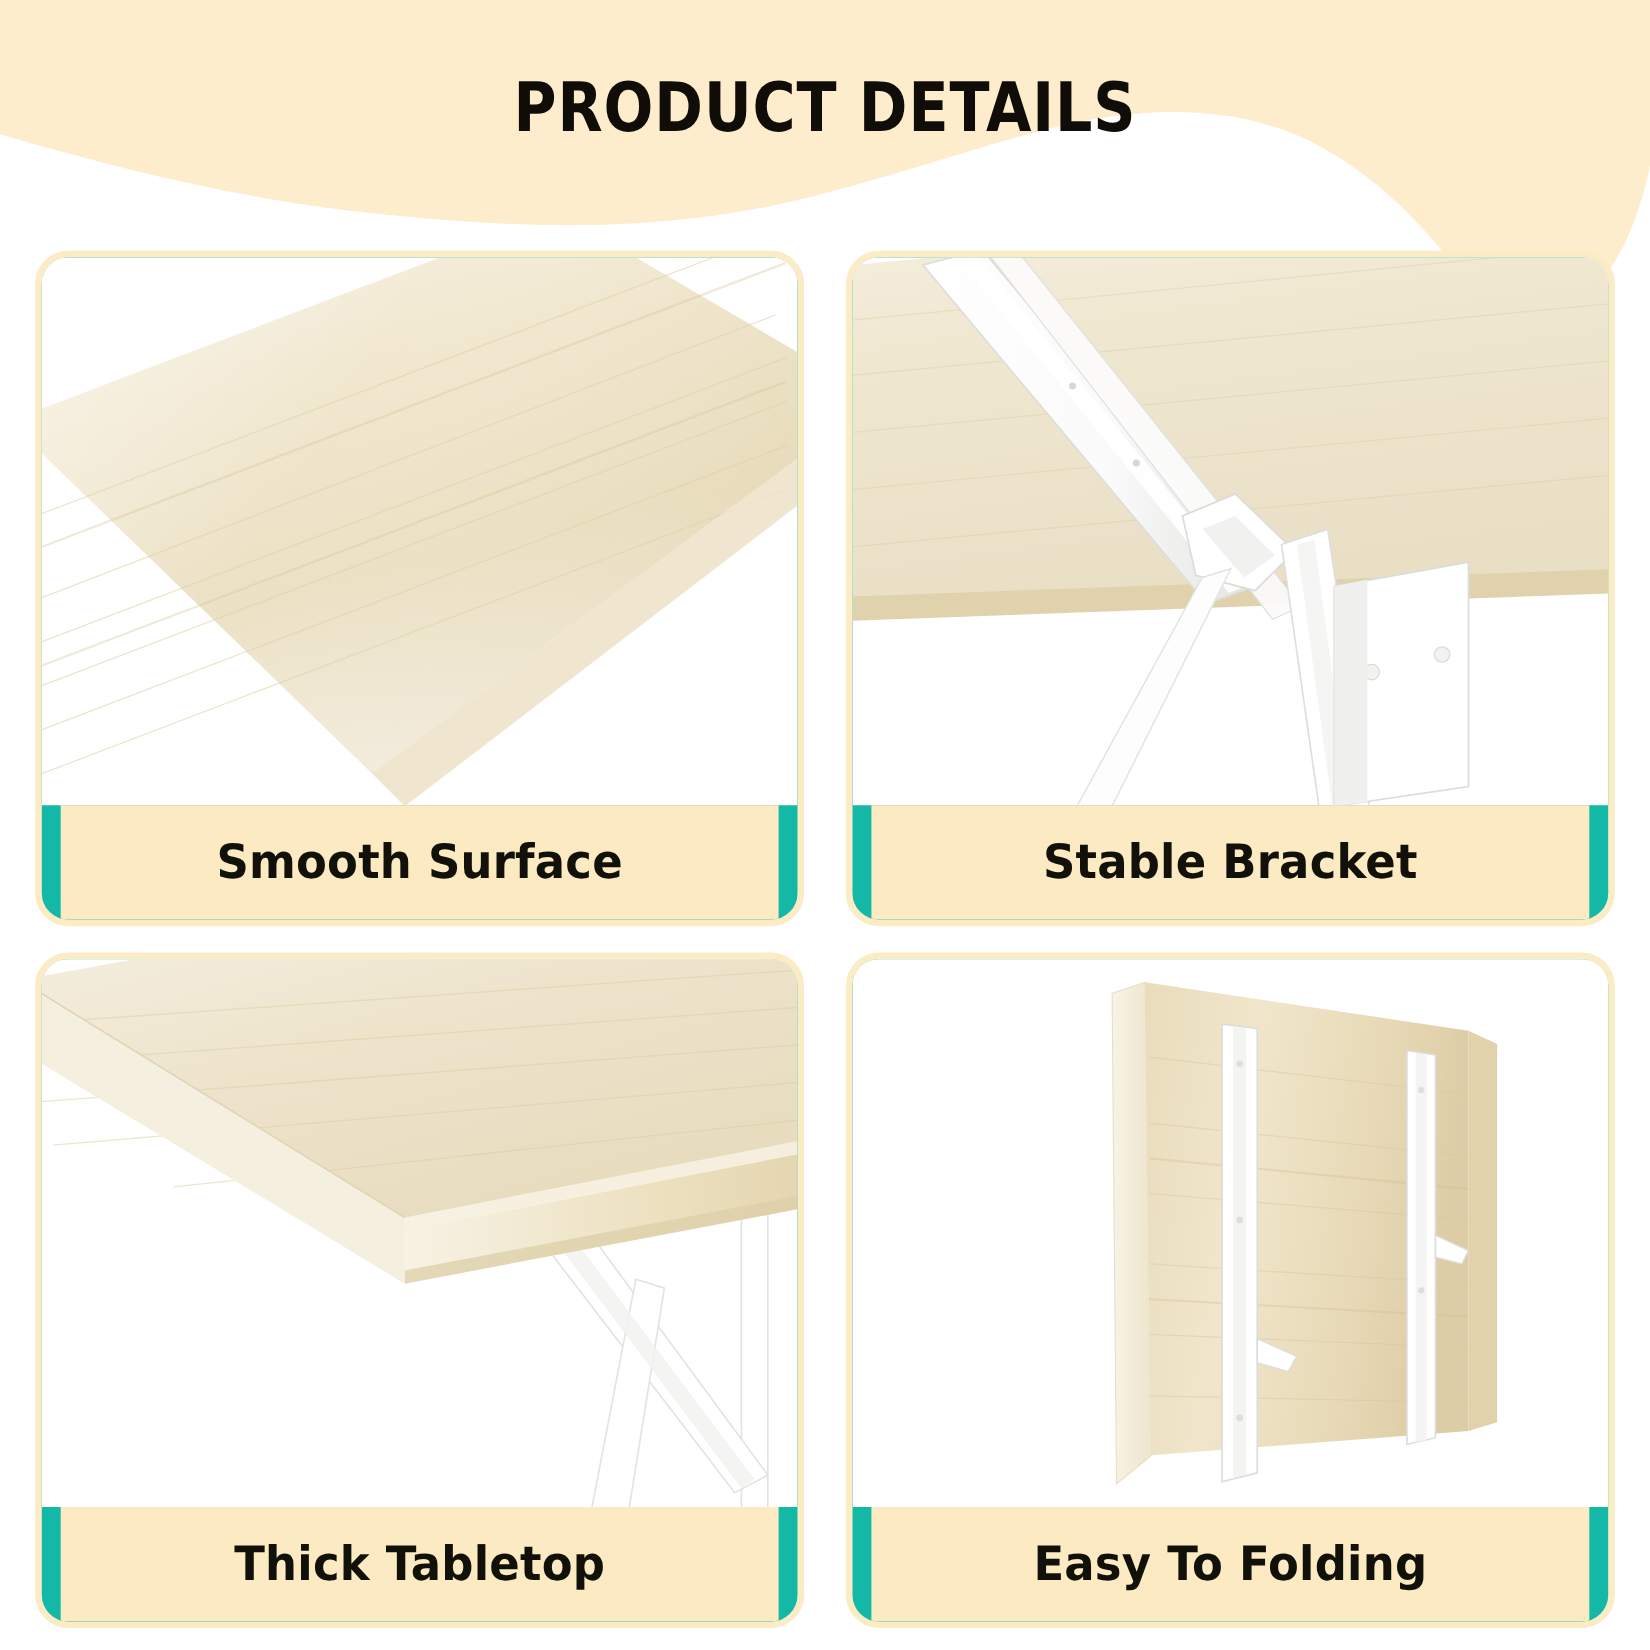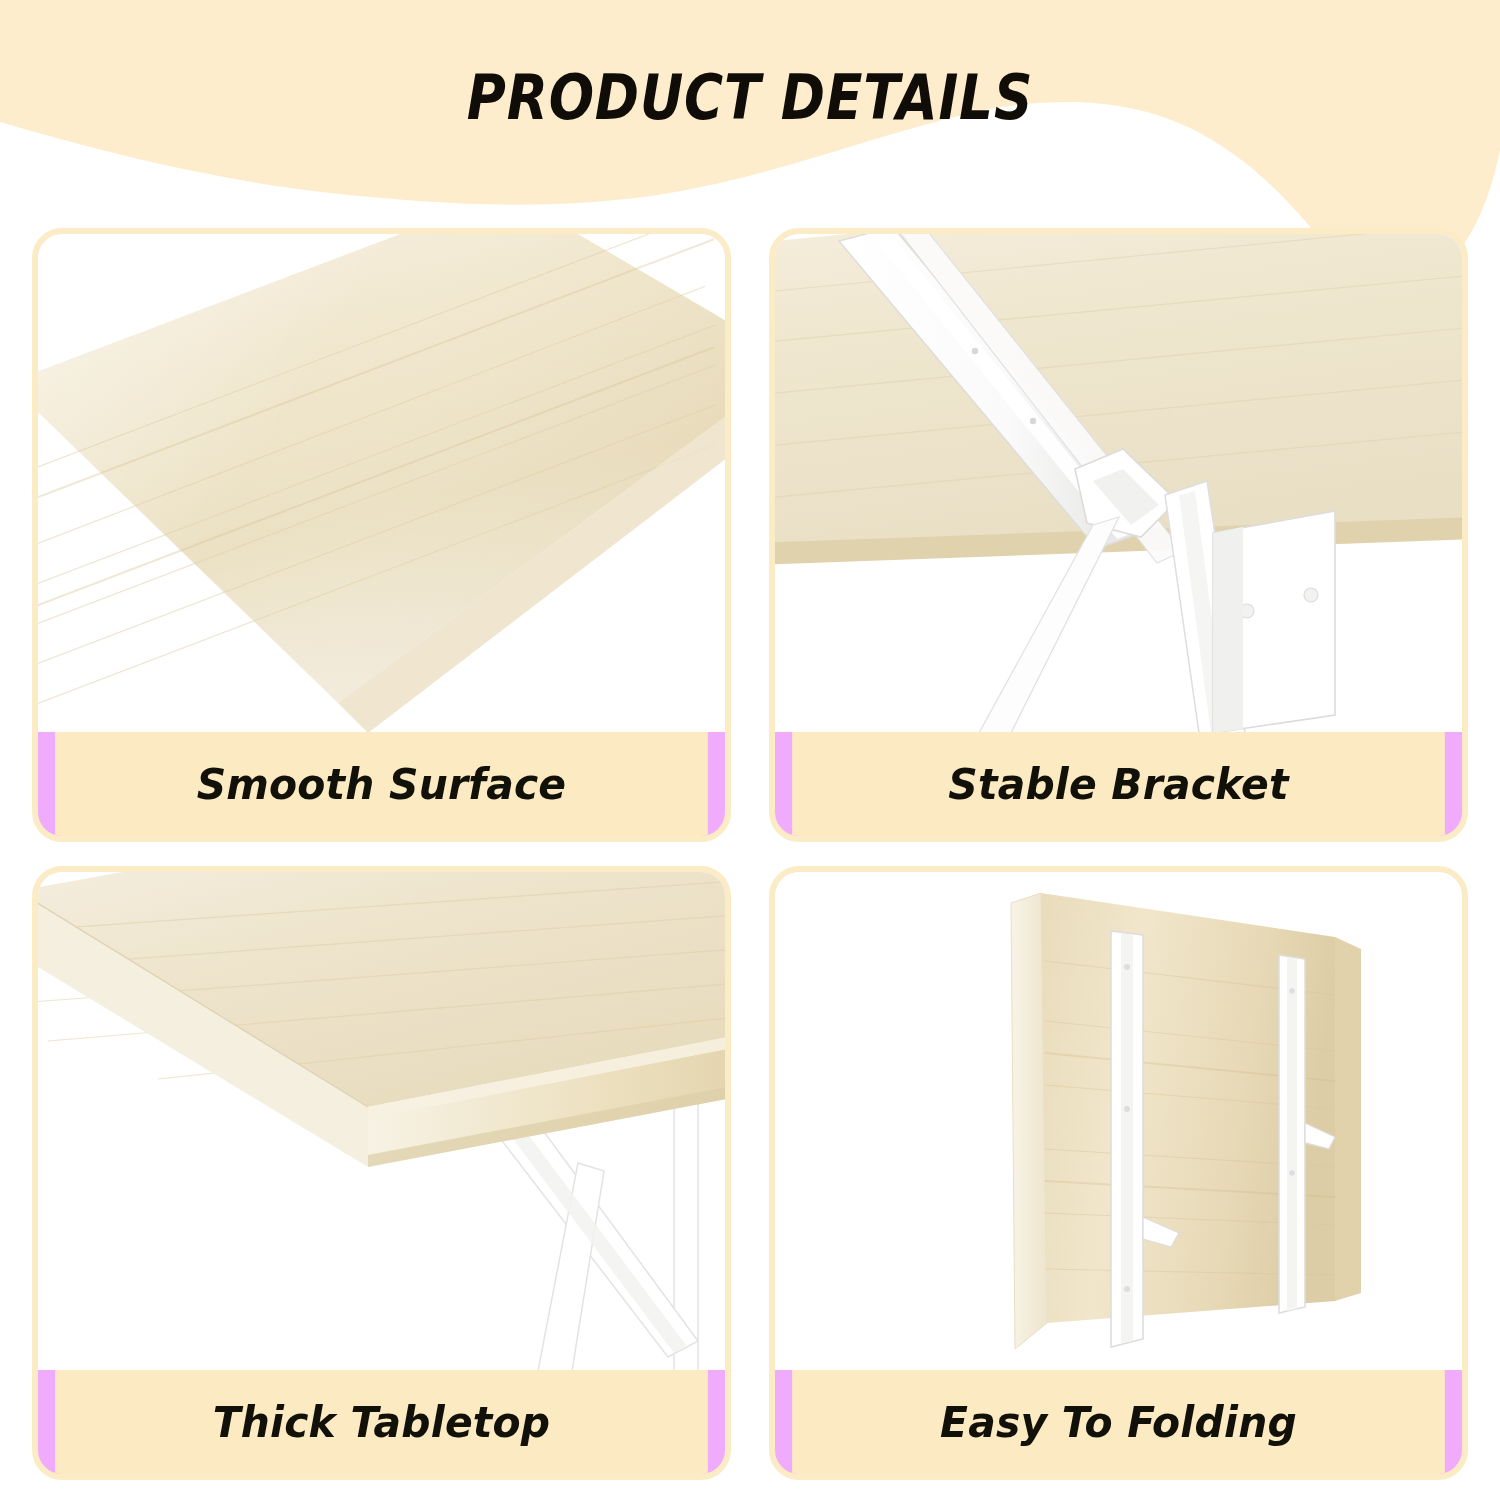--- a/index.html
+++ b/index.html
@@ -9,21 +9,20 @@
   }
   body {
     font-family: "Liberation Sans", "DejaVu Sans", sans-serif;
   }
   .page {
     position: relative;
     width: 1500px;
     height: 1500px;
     background: #ffffff;
     overflow: hidden;
-    font-style: italic;
   }
 
   
   .header-wave {
     position: absolute;
     left: 0;
     top: 0;
     width: 1500px;
     height: 320px;
     z-index: 1;
@@ -61,21 +60,21 @@
     column-gap: 38px;
     row-gap: 24px;
     z-index: 2;
   }
 
   .card {
     position: relative;
     box-sizing: border-box;
     border: 6px solid #fbecc6;
     border-radius: 30px;
-    background: #f0abfc;
+    background: #14b8a6;
     overflow: hidden;
     display: flex;
     flex-direction: column;
   }
   .card-media {
     position: relative;
     flex: 1 1 auto;
     overflow: hidden;
     background: #ffffff;
   }

